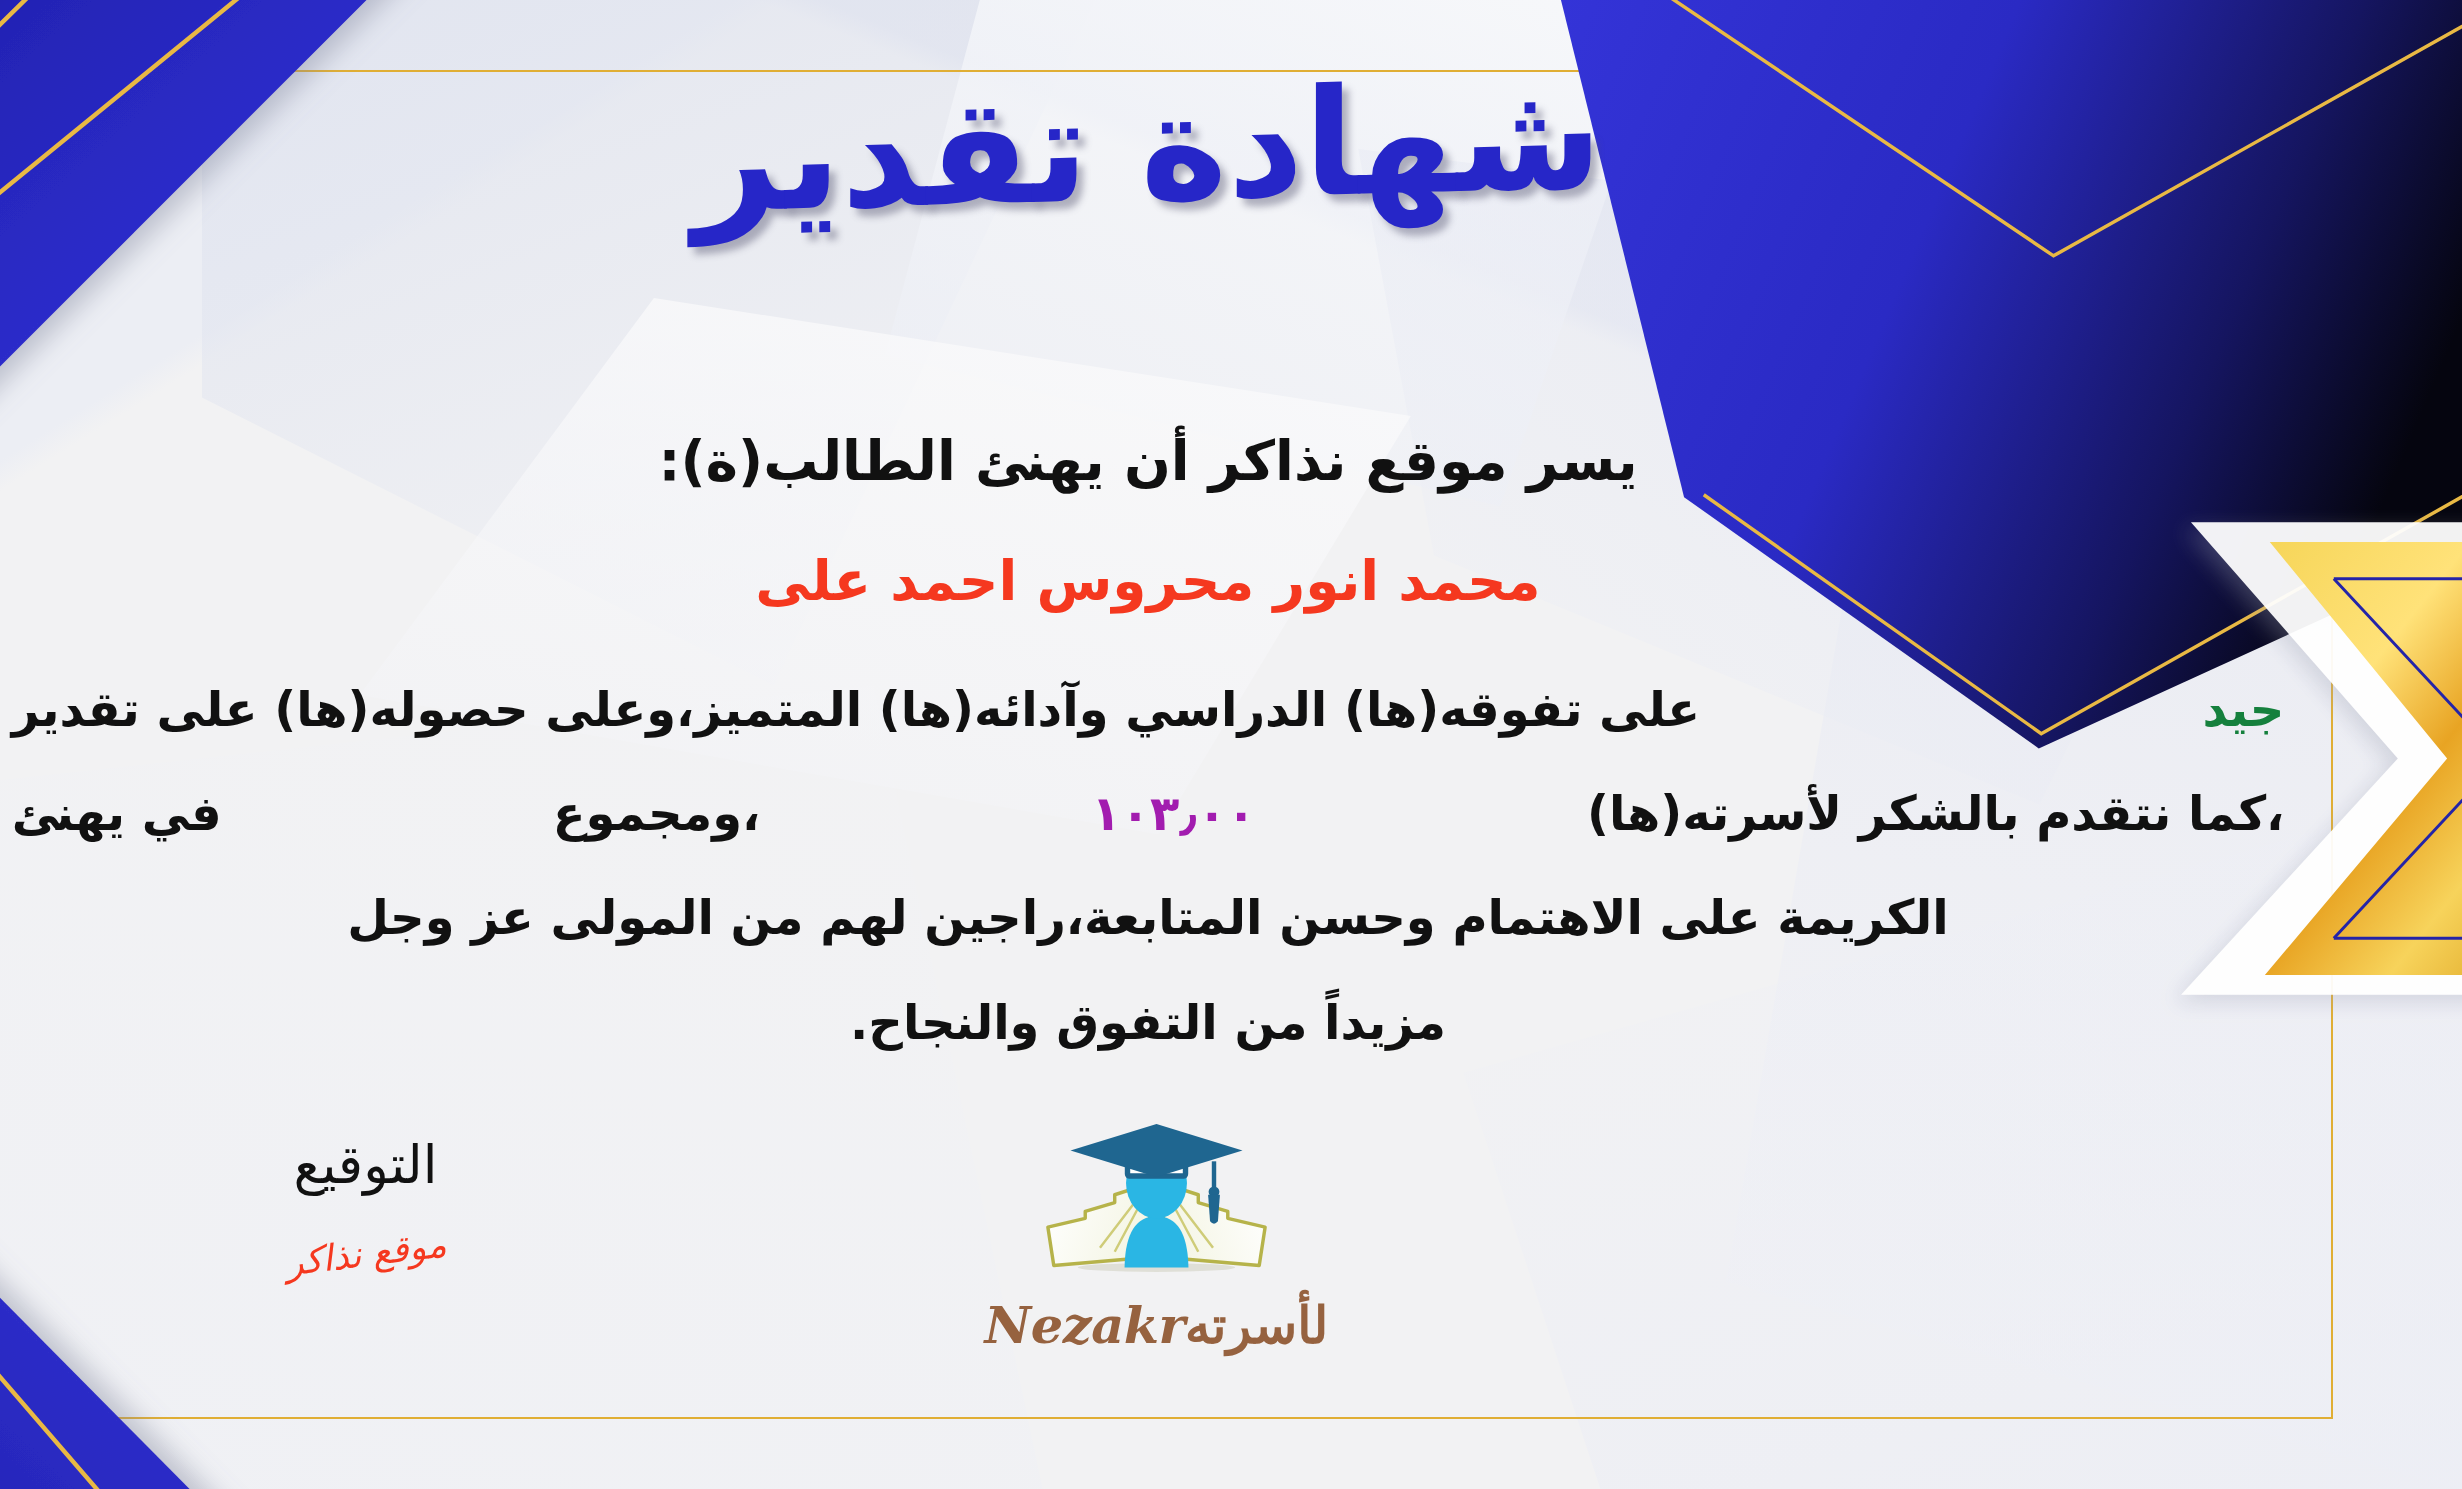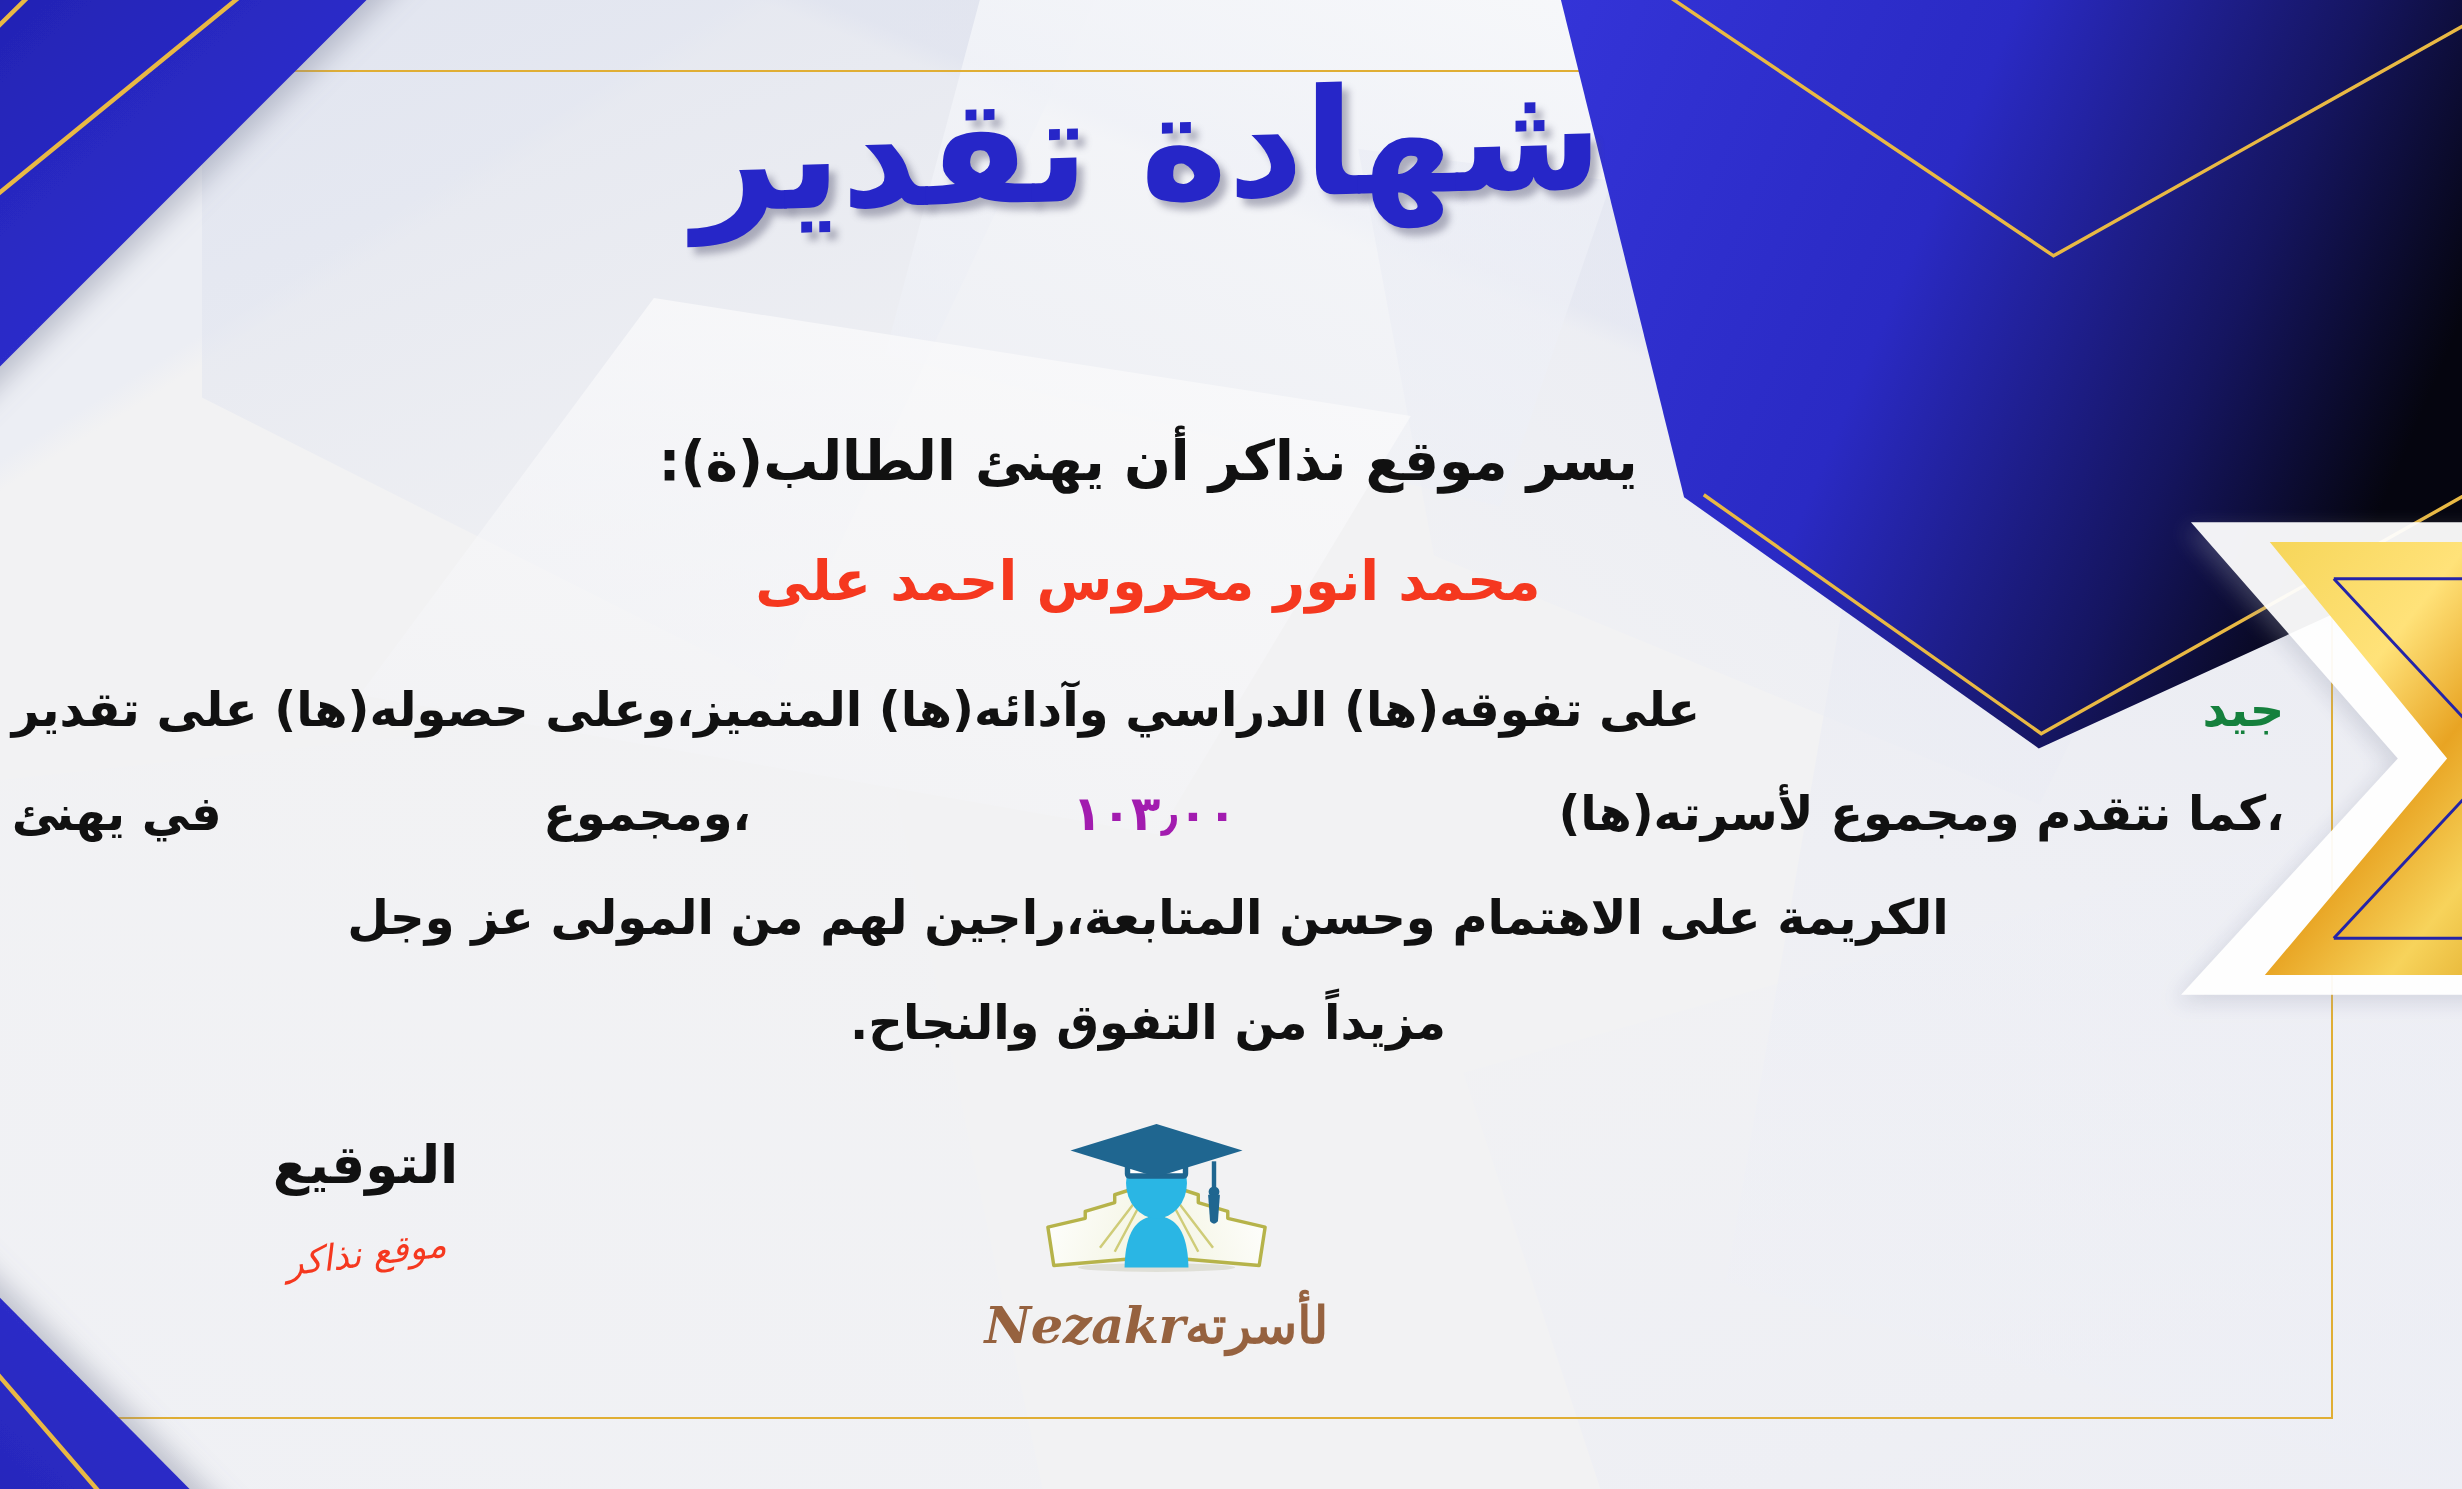--- a/index.html
+++ b/index.html
@@ -134,21 +134,21 @@
   
   .sign-block{
     position:absolute;
     left:379px;
     top:1138px;
     width:305px;
     text-align:center;
   }
   .sign-label{
     font-size:53px;
-    font-weight:700;
+    font-weight:400;
     color:#111;
     line-height:1;
   }
   .sign-script{
     margin-top:42px;
     font-family:"DejaVu Serif","Liberation Serif",serif;
     font-size:36px;
     font-style:italic;
     font-weight:400;
     color:#f5381f;
@@ -300,21 +300,21 @@
     <div class="line l-greeting">يسر موقع نذاكر أن يهنئ الطالب(ة):</div>
 
     <div class="line l-name">محمد انور محروس احمد على</div>
 
     <div class="line l-body1">
       <span class="hl">جيد</span>
       <span>على تفوقه(ها) الدراسي وآدائه(ها) المتميز،وعلى حصوله(ها) على تقدير</span>
     </div>
 
     <div class="line l-body2">
-      <span>،كما نتقدم ومجموع لأسرته(ها)</span>
+      <span>،كما نتقدم بالشكر لأسرته(ها)</span>
       <span class="num">١٠٣٫٠٠</span>
       <span>،ومجموع</span>
       <span>في يهنئ</span>
     </div>
 
     <div class="line l-body3">الكريمة على الاهتمام وحسن المتابعة،راجين لهم من المولى عز وجل</div>
 
     <div class="line l-body4">مزيداً من التفوق والنجاح.</div>
   </div>
 

